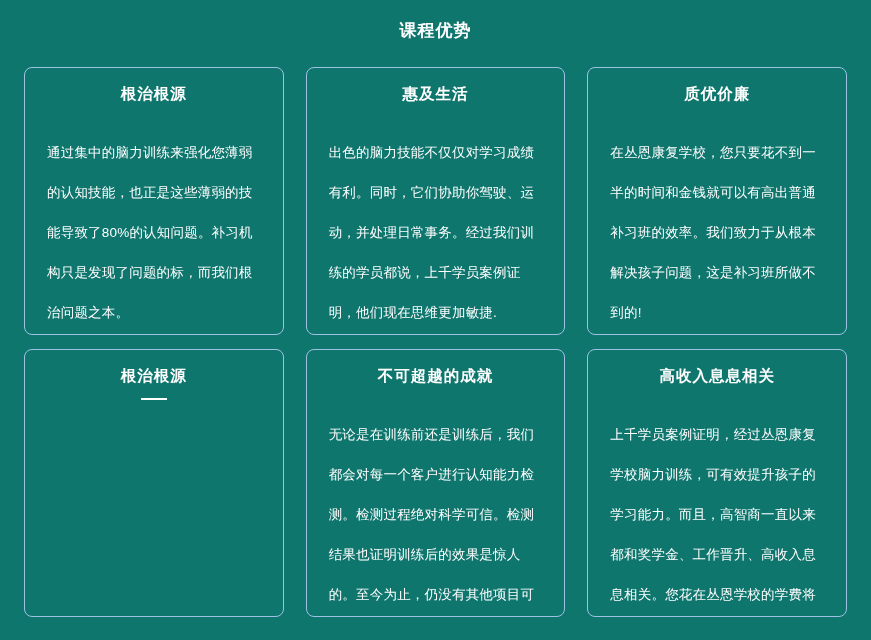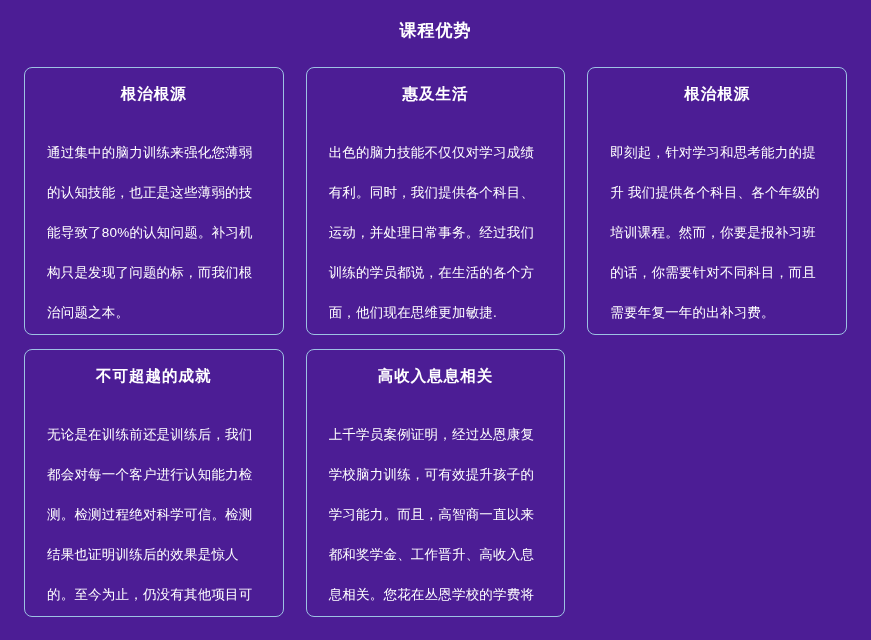--- a/index.html
+++ b/index.html
@@ -11,21 +11,21 @@
     width: 871px;
     height: 640px;
     background: #3d7ebf;
     font-family: "Liberation Sans", sans-serif;
     color: #ffffff;
     overflow: hidden;
   }
   .page {
     width: 871px;
     height: 640px;
-    background: #4c1d95;
+    background: #0f766e;
     padding: 0 24px;
     position: relative;
   }
   .page-title {
     text-align: center;
     font-size: 17px;
     font-weight: bold;
     color: #ffffff;
     padding-top: 19px;
     padding-bottom: 0;
@@ -82,28 +82,32 @@
 
     <div class="card">
       <div class="card-title">根治根源</div>
       <div class="divider"></div>
       <div class="card-body">通过集中的脑力训练来强化您薄弱的认知技能，也正是这些薄弱的技能导致了80%的认知问题。补习机构只是发现了问题的标，而我们根治问题之本。</div>
     </div>
 
     <div class="card">
       <div class="card-title">惠及生活</div>
       <div class="divider"></div>
-      <div class="card-body">出色的脑力技能不仅仅对学习成绩有利。同时，我们提供各个科目、运动，并处理日常事务。经过我们训练的学员都说，在生活的各个方面，他们现在思维更加敏捷.</div>
+      <div class="card-body">出色的脑力技能不仅仅对学习成绩有利。同时，它们协助你驾驶、运动，并处理日常事务。经过我们训练的学员都说，上千学员案例证明，他们现在思维更加敏捷.</div>
     </div>
 
+    <div class="card">
+      <div class="card-title">质优价廉</div>
+      <div class="divider"></div>
+      <div class="card-body">在丛恩康复学校，您只要花不到一半的时间和金钱就可以有高出普通补习班的效率。我们致力于从根本解决孩子问题，这是补习班所做不到的!</div>
+    </div>
 
     <div class="card">
       <div class="card-title">根治根源</div>
       <div class="divider"></div>
-      <div class="card-body">即刻起，针对学习和思考能力的提升 我们提供各个科目、各个年级的培训课程。然而，你要是报补习班的话，你需要针对不同科目，而且需要年复一年的出补习费。</div>
     </div>
 
     <div class="card">
       <div class="card-title">不可超越的成就</div>
       <div class="divider"></div>
       <div class="card-body">无论是在训练前还是训练后，我们都会对每一个客户进行认知能力检测。检测过程绝对科学可信。检测结果也证明训练后的效果是惊人的。至今为止，仍没有其他项目可以与我们的训练成果相媲美的</div>
     </div>
 
     <div class="card">
       <div class="card-title">高收入息息相关</div>

